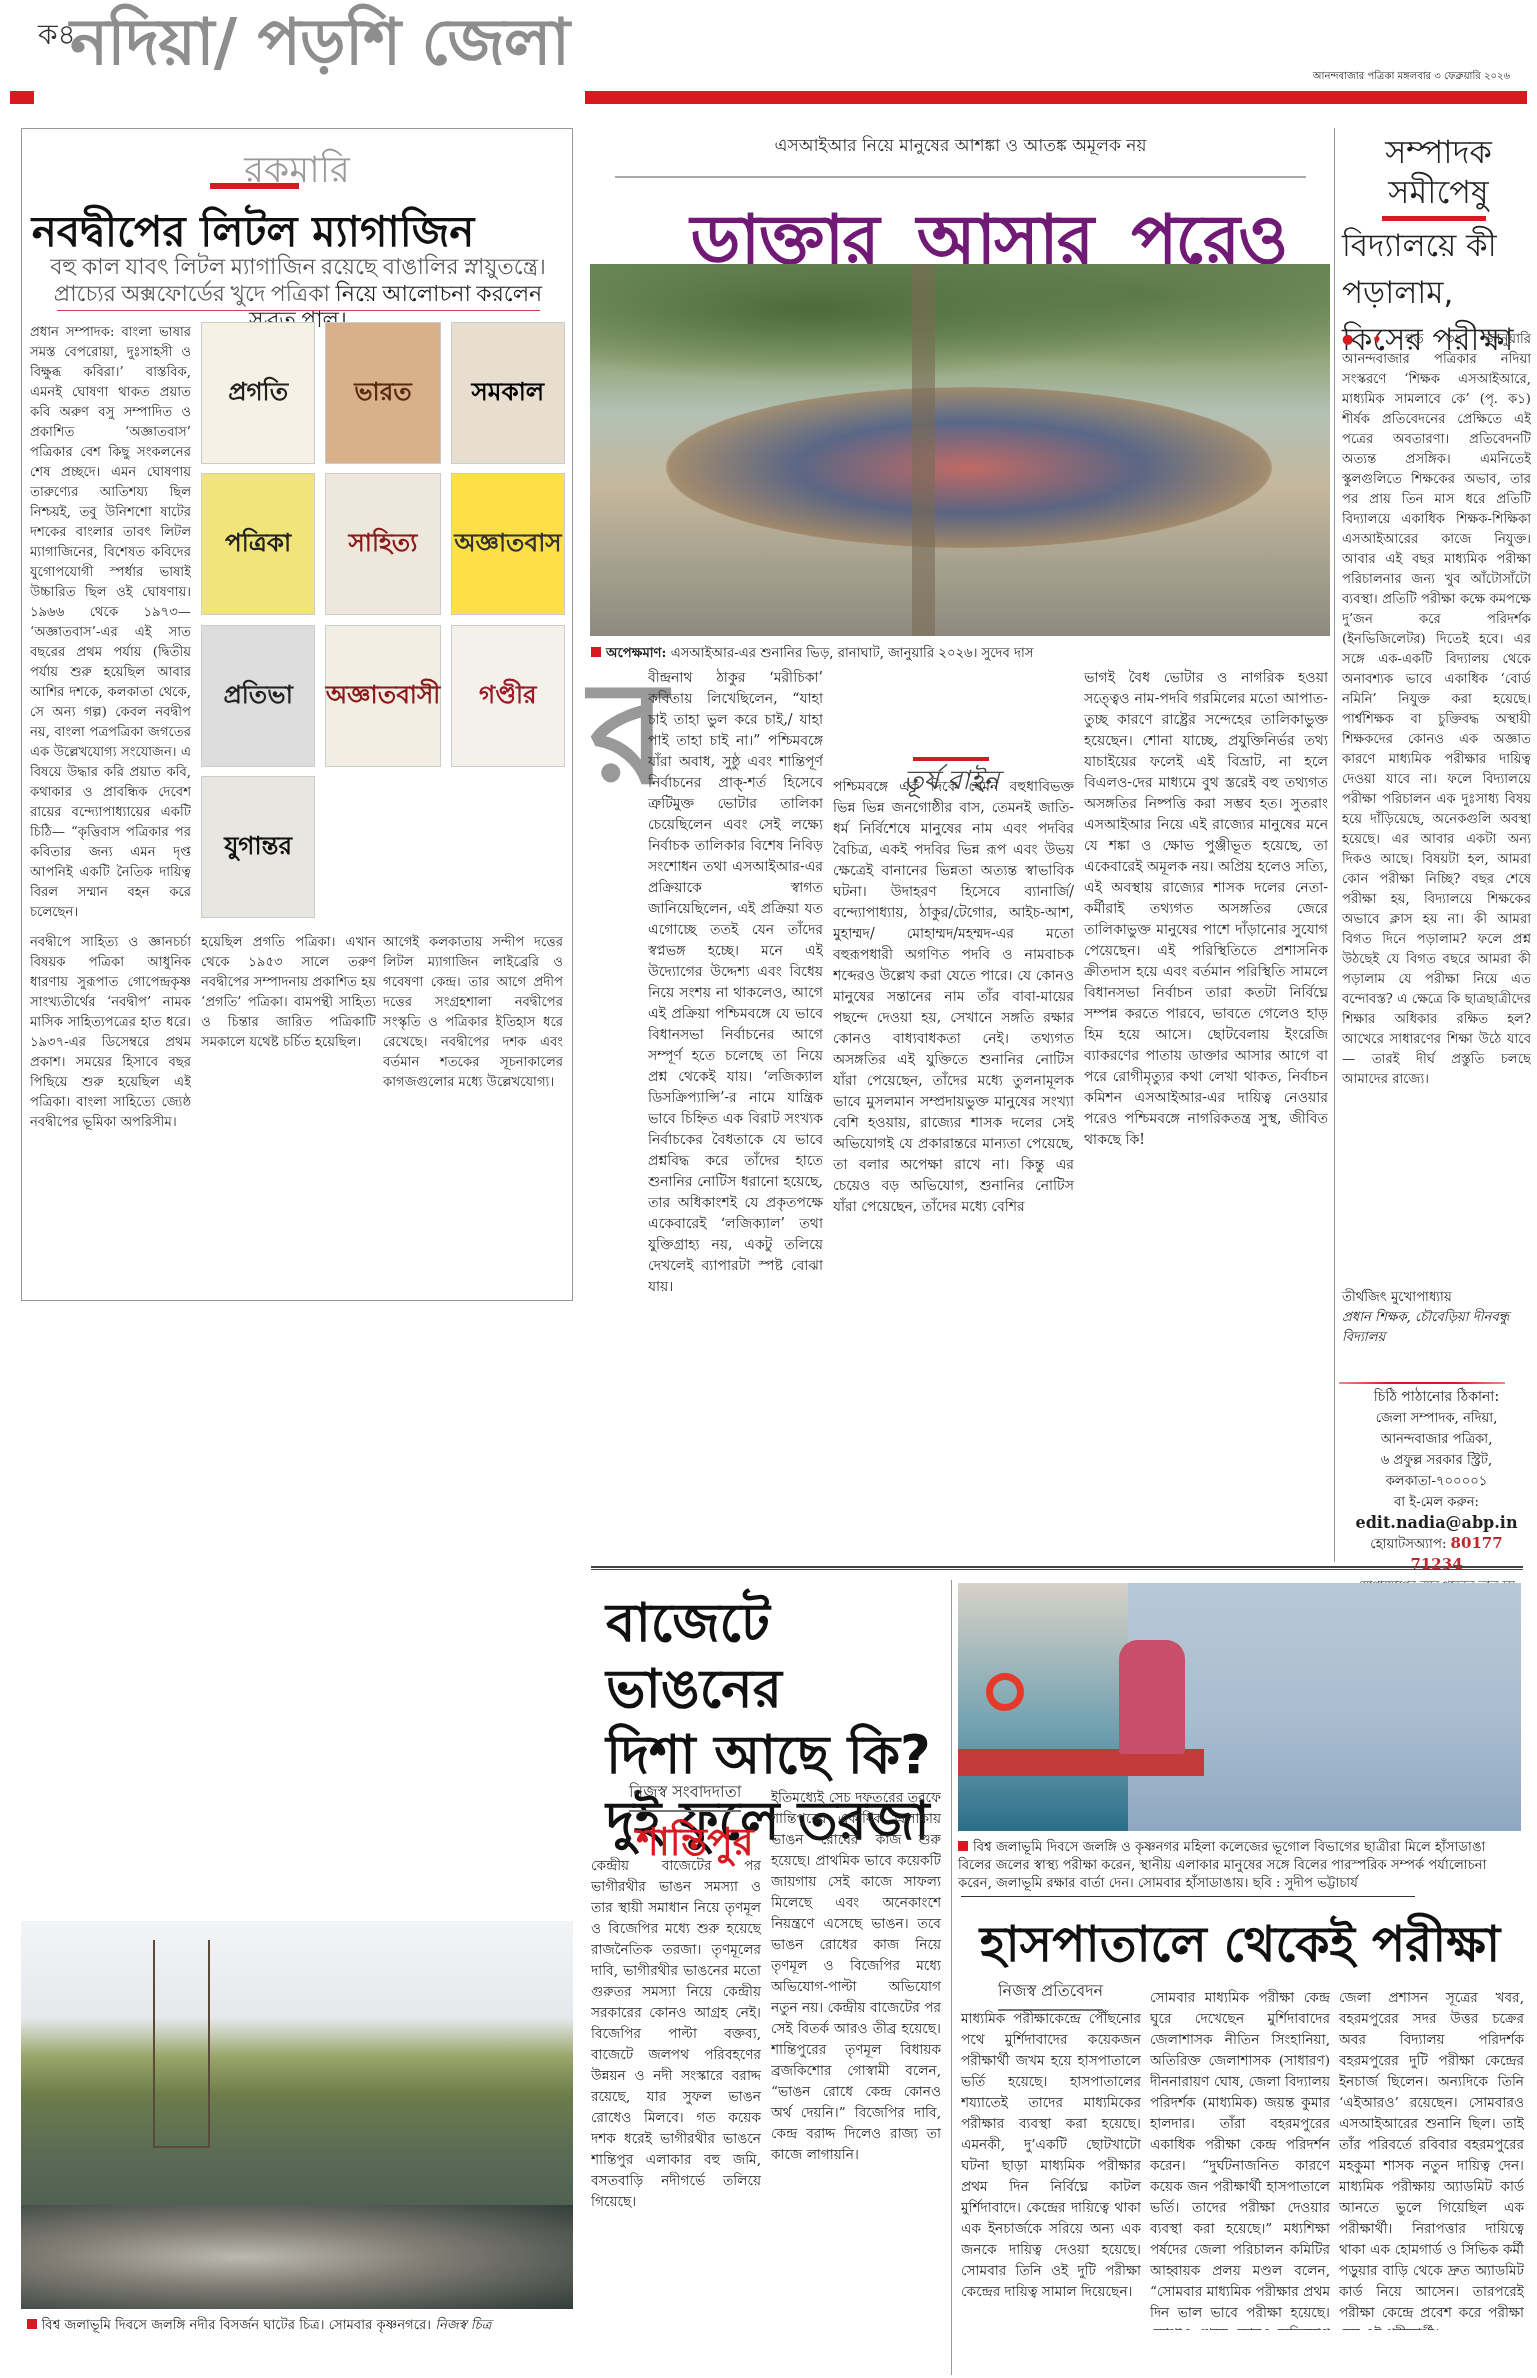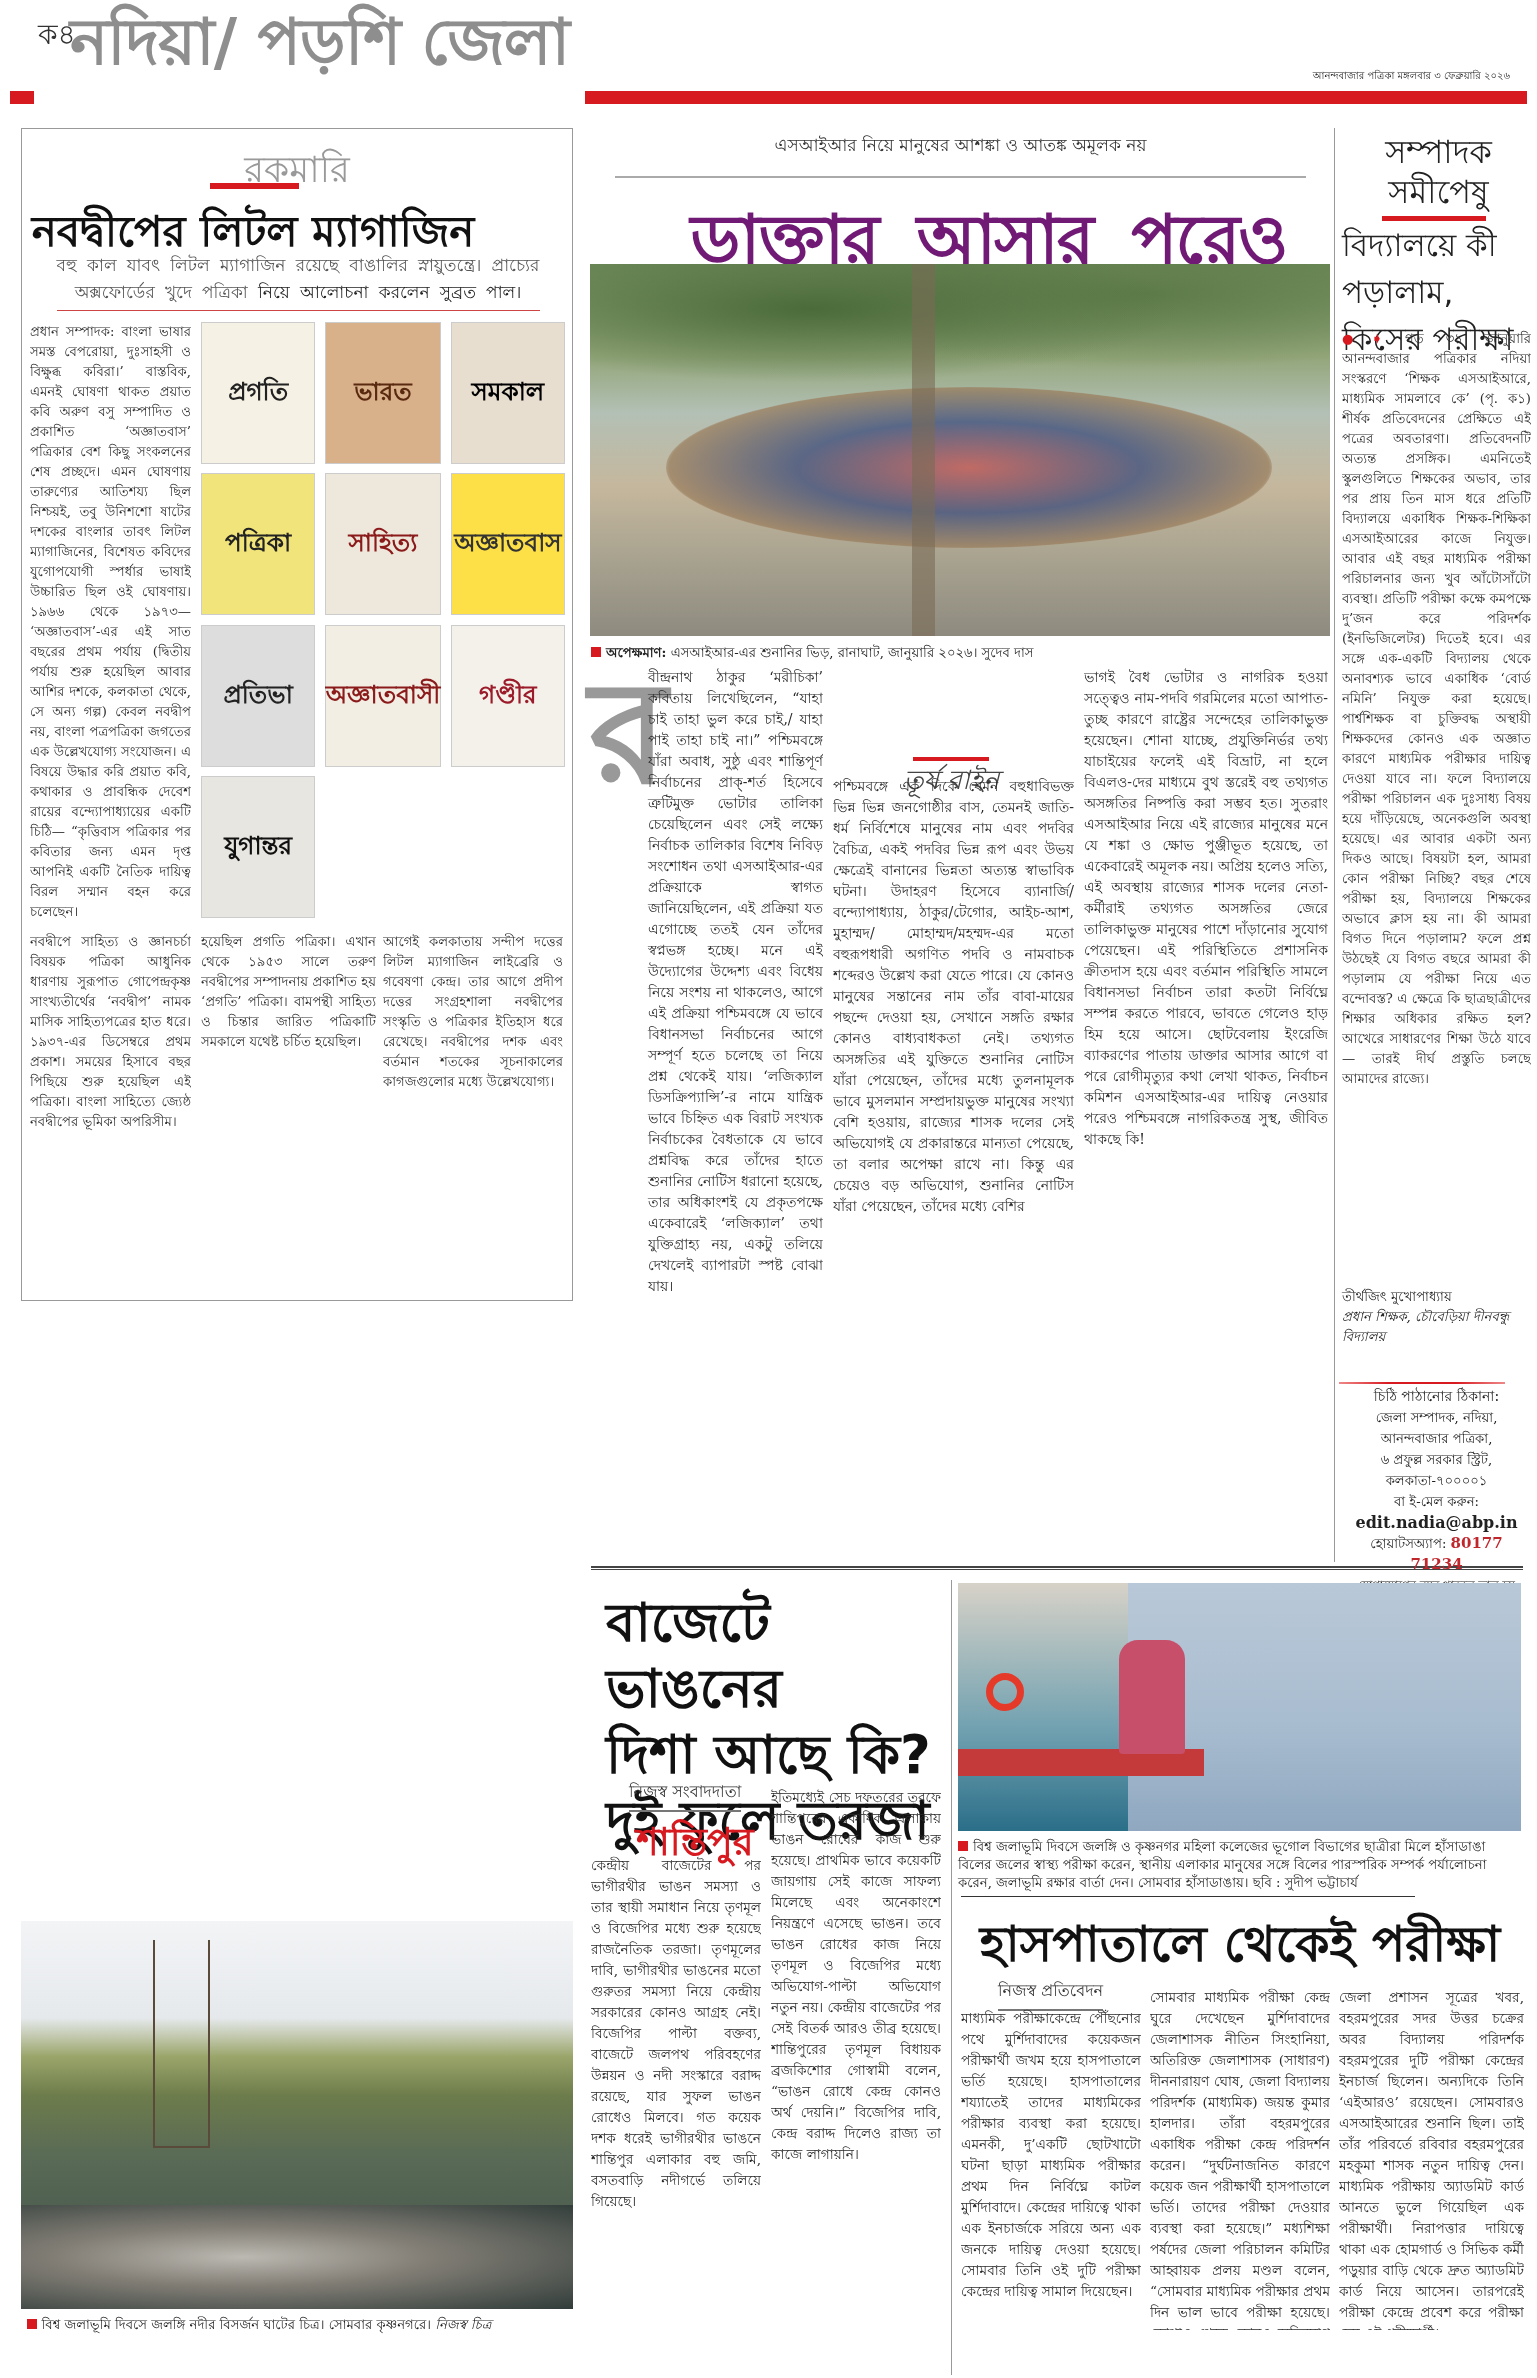--- a/index.html
+++ b/index.html
@@ -13,21 +13,21 @@
 .caption{font-size:13.2px;line-height:18px;color:#222}
 .caption .sq{display:inline-block;width:10.4px;height:10.4px;background:#d71920;margin-right:4.7px}
 .photo{overflow:hidden}
 .hr{background:#555;height:1.9px}
 .vr{background:#999;width:0.9px}
 
 .feat-box{left:21px;top:128px;width:552px;height:1173px;border:0.9px solid #999}
 .feat-kicker{left:21px;top:142px;width:552px;text-align:center;font-size:36px;color:#999;font-family:"DejaVu Sans",sans-serif}
 .feat-kicker-bar{left:210px;top:183px;width:89px;height:5.7px;background:#d71920}
 .feat-title{left:21px;top:199px;width:464px;text-align:center;font-size:42px;font-weight:bold;font-family:"DejaVu Sans",sans-serif;color:#111}
-.feat-sub{left:38px;top:254px;width:520px;text-align:center;font-size:17px;line-height:26.5px;color:#555;font-family:Liberation Mono, monospace}
+.feat-sub{left:38px;top:254px;width:520px;text-align:center;font-size:22px;line-height:26.5px;color:#555;font-family:Liberation Serif, serif}
 .feat-sub b{color:#222;font-weight:normal}
 .mag{border:0.9px solid #ccc;background:#f2efe6;display:flex;align-items:center;justify-content:center;font-family:"DejaVu Sans",sans-serif;font-size:24.6px;font-weight:bold;color:#8b1a1a}
 
 .kicker{left:615px;top:132px;width:691px;text-align:center;font-size:17px;color:#333;font-family:"DejaVu Sans",sans-serif;border-bottom:2.8px solid #aaa;padding-bottom:16px}
 .headline{left:624px;top:187px;width:729px;text-align:center;font-size:68px;font-weight:bold;color:#701a75;font-family:Liberation Mono, monospace;letter-spacing:-1.9px}
 .byline{text-align:center;font-size:26.5px;font-family:"DejaVu Sans",sans-serif;color:#444}
 .dropcap{font-size:142px;line-height:142px;color:#999;font-family:"DejaVu Sans",sans-serif;font-weight:bold}
 
 .rc-title{left:1358px;top:132px;width:161px;text-align:center;font-size:32px;font-family:"DejaVu Sans",sans-serif;color:#222;line-height:40px}
 .rc-bar{left:1382px;top:216px;width:104px;height:4.7px;background:#d71920}

